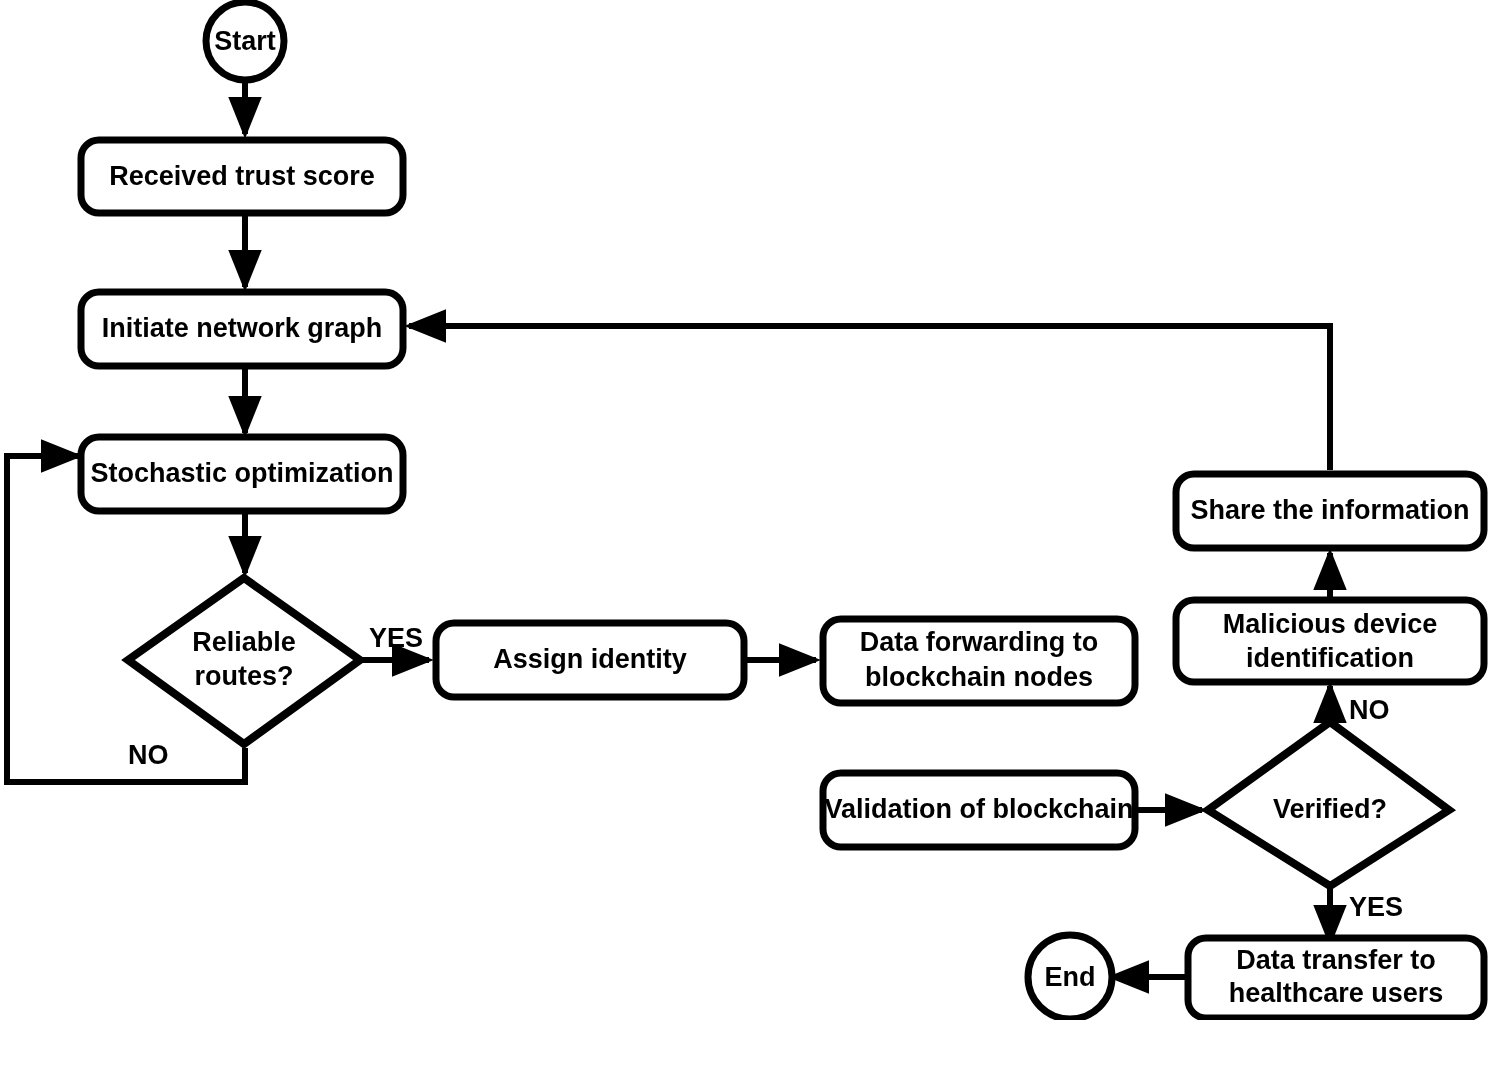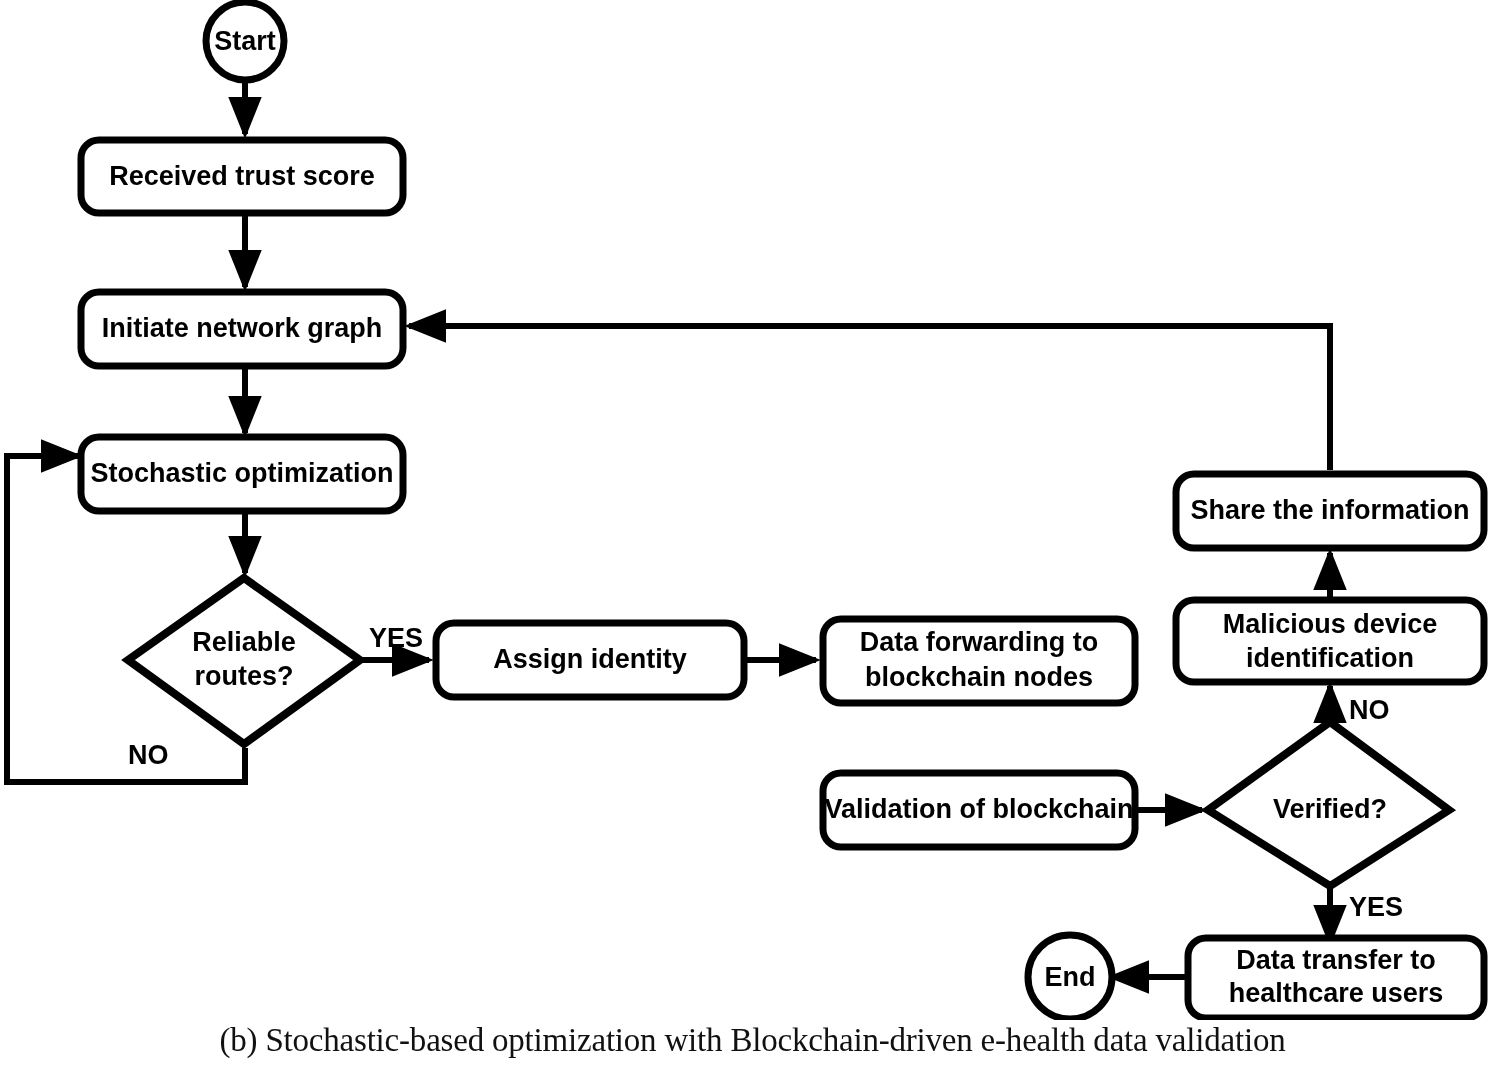--- a/index.html
+++ b/index.html
@@ -200,15 +200,14 @@
       </g>
 
       <g>
         <circle class="terminator-shape" cx="1070" cy="977" r="42"></circle>
         <text class="terminator-label" x="1070" y="979">End</text>
       </g>
 
     </g>
   </svg>
 
-  <div id="caption">(b) Stochastic-based optimization with Blockchain-driven e-health data validation</div>
 
 </div>
 
 </body></html>

